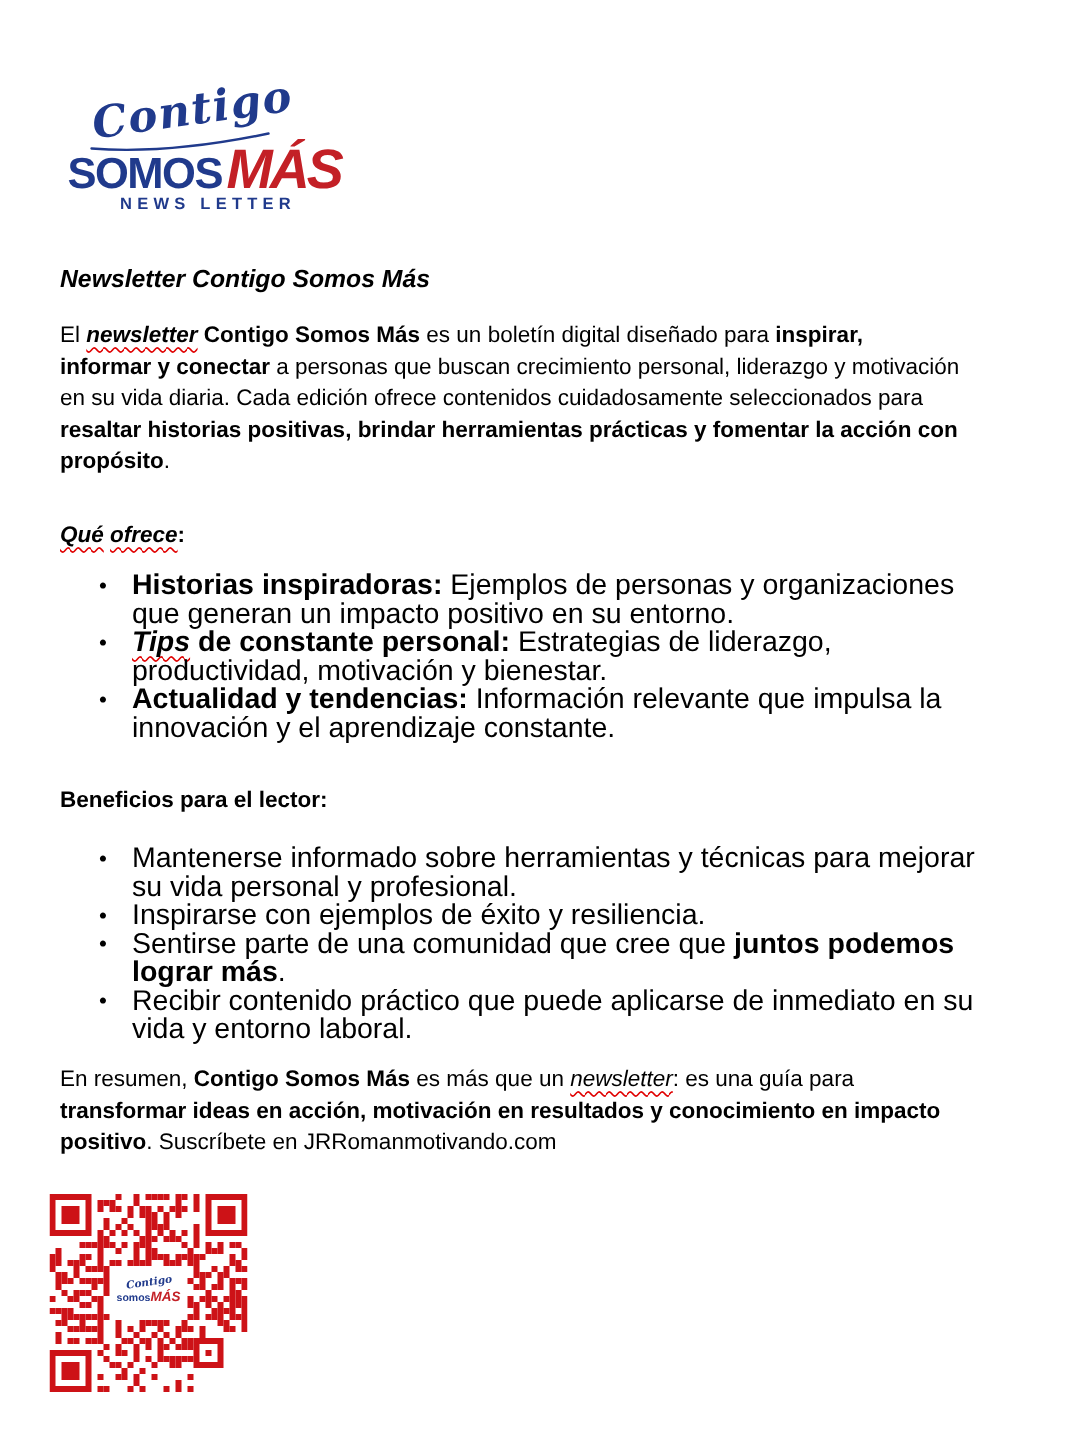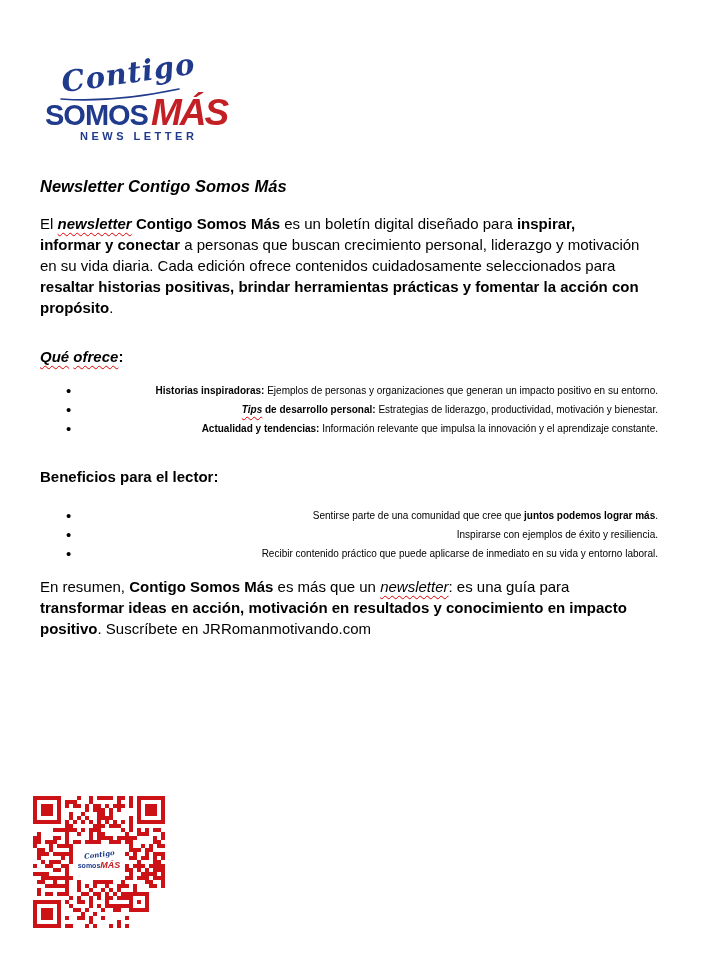--- a/index.html
+++ b/index.html
@@ -35,21 +35,21 @@
     position:absolute;left:35px;top:70px;
     font-weight:bold;font-size:11px;letter-spacing:3.5px;
     color:var(--blue,#203a8c);white-space:nowrap;
   }
 
   
   .title{font-size:16.5px;font-weight:bold;line-height:20px;margin:28px 0 0 0;font-style:italic;}
   .par{font-size:15px;line-height:21px;margin:17px 0 0 0;max-width:600px;}
   .par.summary{margin-top:13px;}
   .sec{font-size:15px;font-weight:bold;line-height:21px;margin:28px 0 0 0;}
-  ul.list{list-style:none;margin:14px 0 0 0;padding:0;max-width:618px;font-size:10px;line-height:19px;text-align:right;}
+  ul.list{list-style:none;margin:14px 0 0 0;padding:0;max-width:618px;font-size:19px;line-height:19px;}
   ul.list.benefits{margin-top:19px;}
   ul.list li{position:relative;padding-left:48px;}
   ul.list li::before{content:"•";position:absolute;left:26px;top:0;font-size:15px;}
   .b{font-weight:bold;}
   .sq{
     text-decoration-line:underline;
     text-decoration-style:wavy;
     text-decoration-color:var(--squig,#e00000);
     text-decoration-thickness:1px;
     text-underline-offset:3px;
@@ -91,28 +91,29 @@
       <div class="logo-tagline">NEWS LETTER</div>
     </div>
 
     <h1 class="title">Newsletter Contigo Somos Más</h1>
 
     <p class="par"><span>El </span><span class="b sq">newsletter</span><span class="b"> </span><span class="b">Contigo Somos Más</span><span> es un boletín digital diseñado para </span><span class="b">inspirar, informar y conectar</span><span> a personas que buscan crecimiento personal, liderazgo y motivación en su vida diaria. Cada edición ofrece contenidos cuidadosamente seleccionados para </span><span class="b">resaltar historias positivas, brindar herramientas prácticas y fomentar la acción con propósito</span><span>.</span></p>
 
     <p class="sec"><span class="b sq">Qué</span><span class="b"> </span><span class="b sq">ofrece</span><span class="b">:</span></p>
     <ul class="list">
       <li><span class="b">Historias inspiradoras:</span><span> Ejemplos de personas y organizaciones que generan un impacto positivo en su entorno.</span></li>
-      <li><span class="b sq">Tips</span><span class="b"> de desarrollo personal:</span><span> Estrategias de liderazgo, productividad, motivación y bienestar.</span></li>
+      <li><span class="b sq">Tips</span><span class="b"> de constante personal:</span><span> Estrategias de liderazgo, productividad, motivación y bienestar.</span></li>
       <li><span class="b">Actualidad y tendencias:</span><span> Información relevante que impulsa la innovación y el aprendizaje constante.</span></li>
     </ul>
 
     <p class="sec"><span class="b">Beneficios para el lector:</span></p>
     <ul class="list benefits">
+      <li><span>Mantenerse informado sobre herramientas y técnicas para mejorar su vida personal y profesional.</span></li>
+      <li><span>Inspirarse con ejemplos de éxito y resiliencia.</span></li>
       <li><span>Sentirse parte de una comunidad que cree que </span><span class="b">juntos podemos lograr más</span><span>.</span></li>
-      <li><span>Inspirarse con ejemplos de éxito y resiliencia.</span></li>
       <li><span>Recibir contenido práctico que puede aplicarse de inmediato en su vida y entorno laboral.</span></li>
     </ul>
 
     <p class="par summary"><span>En resumen, </span><span class="b">Contigo Somos Más</span><span> es más que un </span><span class="sq">newsletter</span><span>: es una guía para </span><span class="b">transformar ideas en acción, motivación en resultados y conocimiento en impacto positivo</span><span>. Suscríbete en JRRomanmotivando.com</span></p>
   </div>
 
   <div class="qr-wrap">
     <div id="qr"><svg width="132" height="132">
           <rect x="0" y="0" width="132" height="132" fill="#ffffff"></rect>
           <rect x="0" y="0" width="28" height="28" fill="#cd1217"></rect>

